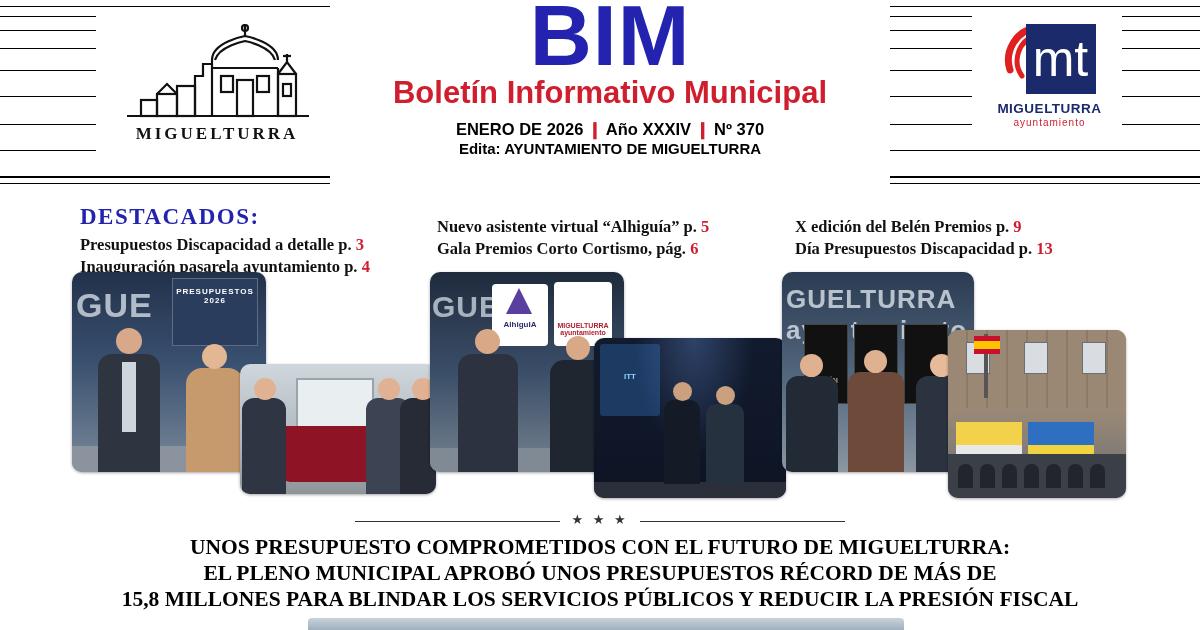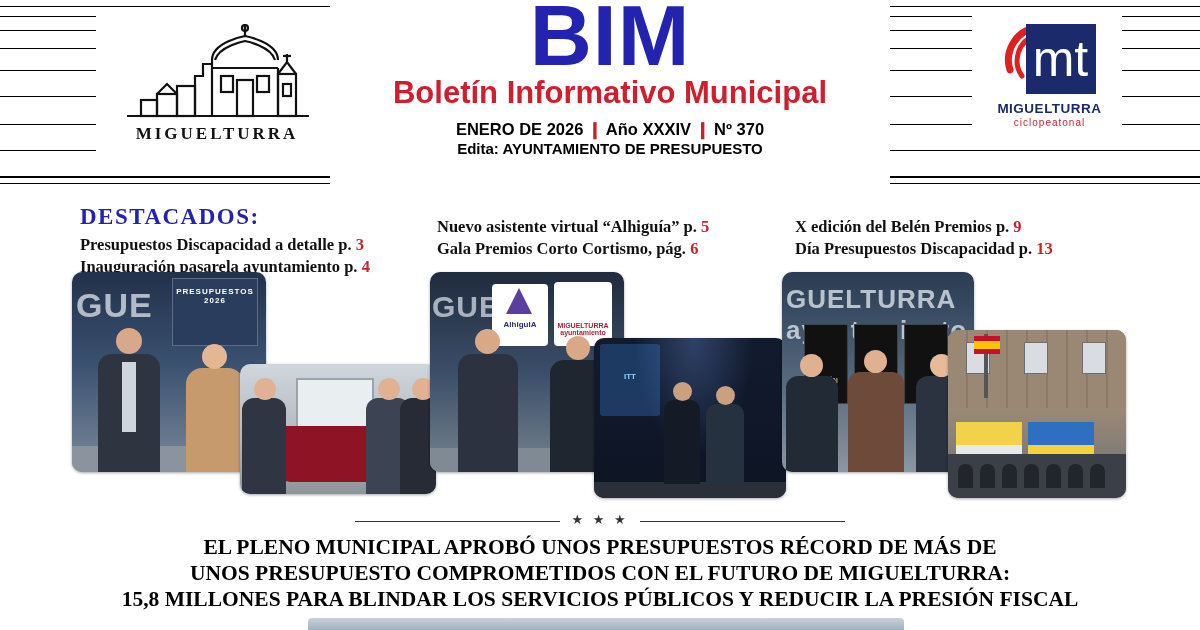--- a/index.html
+++ b/index.html
@@ -242,35 +242,35 @@
     <div class="title-block">
       <div class="bim">BIM</div>
       <div class="subtitle">Boletín Informativo Municipal</div>
       <div class="issue-line">
         <span>ENERO DE 2026</span>
         <span class="sep">❙</span>
         <span>Año XXXIV</span>
         <span class="sep">❙</span>
         <span>Nº 370</span>
       </div>
-      <div class="edita">Edita: AYUNTAMIENTO DE PRESUPUESTO</div>
+      <div class="edita">Edita: AYUNTAMIENTO DE MIGUELTURRA</div>
     </div>
 
     <div class="mt-logo">
       <div class="mt-mark">
         <svg class="mt-swirl" viewBox="0 0 70 62">
           <path d="M8 48 C2 30 14 8 34 6 C48 5 58 14 56 24 C54 33 42 36 36 30 C31 25 34 16 42 16" fill="none" stroke="#e02020" stroke-width="7" stroke-linecap="round"></path>
           <path d="M20 54 C10 40 16 18 34 14" fill="none" stroke="#e02020" stroke-width="5" stroke-linecap="round"></path>
         </svg>
         <div class="mt-square">
           <span>mt</span>
         </div>
       </div>
       <div class="mt-name">MIGUELTURRA</div>
-      <div class="mt-sub">ciclopeatonal</div>
+      <div class="mt-sub">ayuntamiento</div>
     </div>
   </div>
 
   <div class="destacados-wrap">
     <div class="destacados-title">DESTACADOS:</div>
 
     <div class="hl-col col1">
       <div>
         <span>Presupuestos Discapacidad a detalle p.</span>
         <span class="pg">3</span>
@@ -427,20 +427,20 @@
     </div>
   </div>
 
   <div class="stars">
     <div class="sline sl-left"></div>
     <div class="sline sl-right"></div>
     <span class="glyphs">★ ★ ★</span>
   </div>
 
   <div class="headline">
+    <div>UNOS PRESUPUESTO COMPROMETIDOS CON EL FUTURO DE MIGUELTURRA:</div>
     <div>EL PLENO MUNICIPAL APROBÓ UNOS PRESUPUESTOS RÉCORD DE MÁS DE</div>
-    <div>UNOS PRESUPUESTO COMPROMETIDOS CON EL FUTURO DE MIGUELTURRA:</div>
     <div>15,8 MILLONES PARA BLINDAR LOS SERVICIOS PÚBLICOS Y REDUCIR LA PRESIÓN FISCAL</div>
   </div>
 
   <div class="bottomstrip"></div>
 
 </div>
 
 </body></html>

